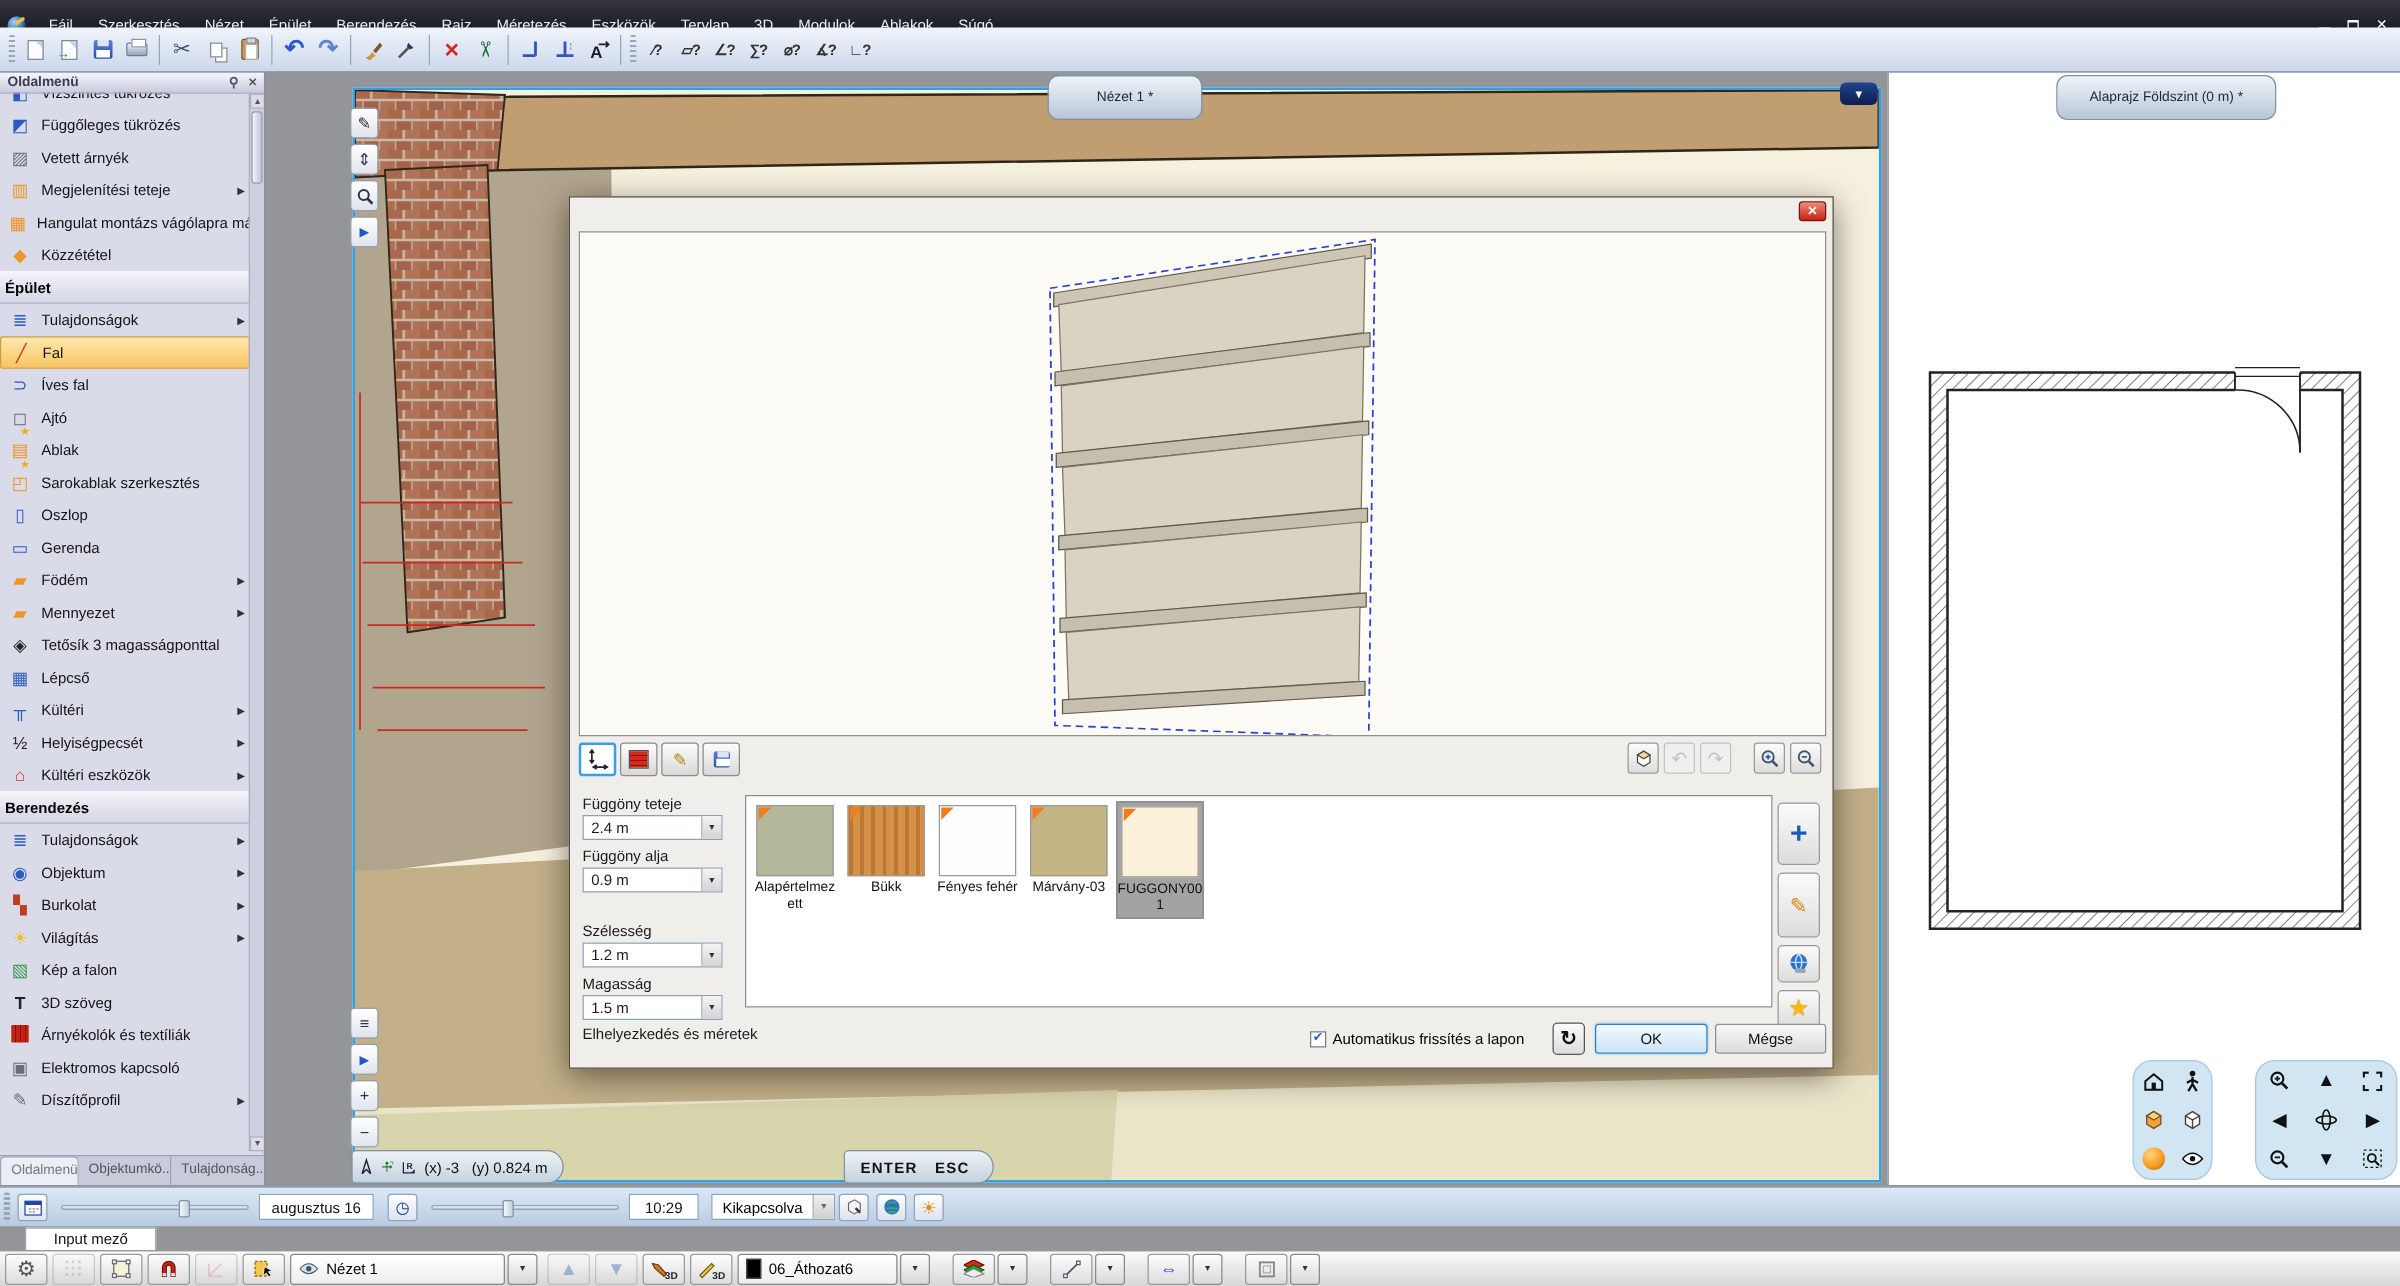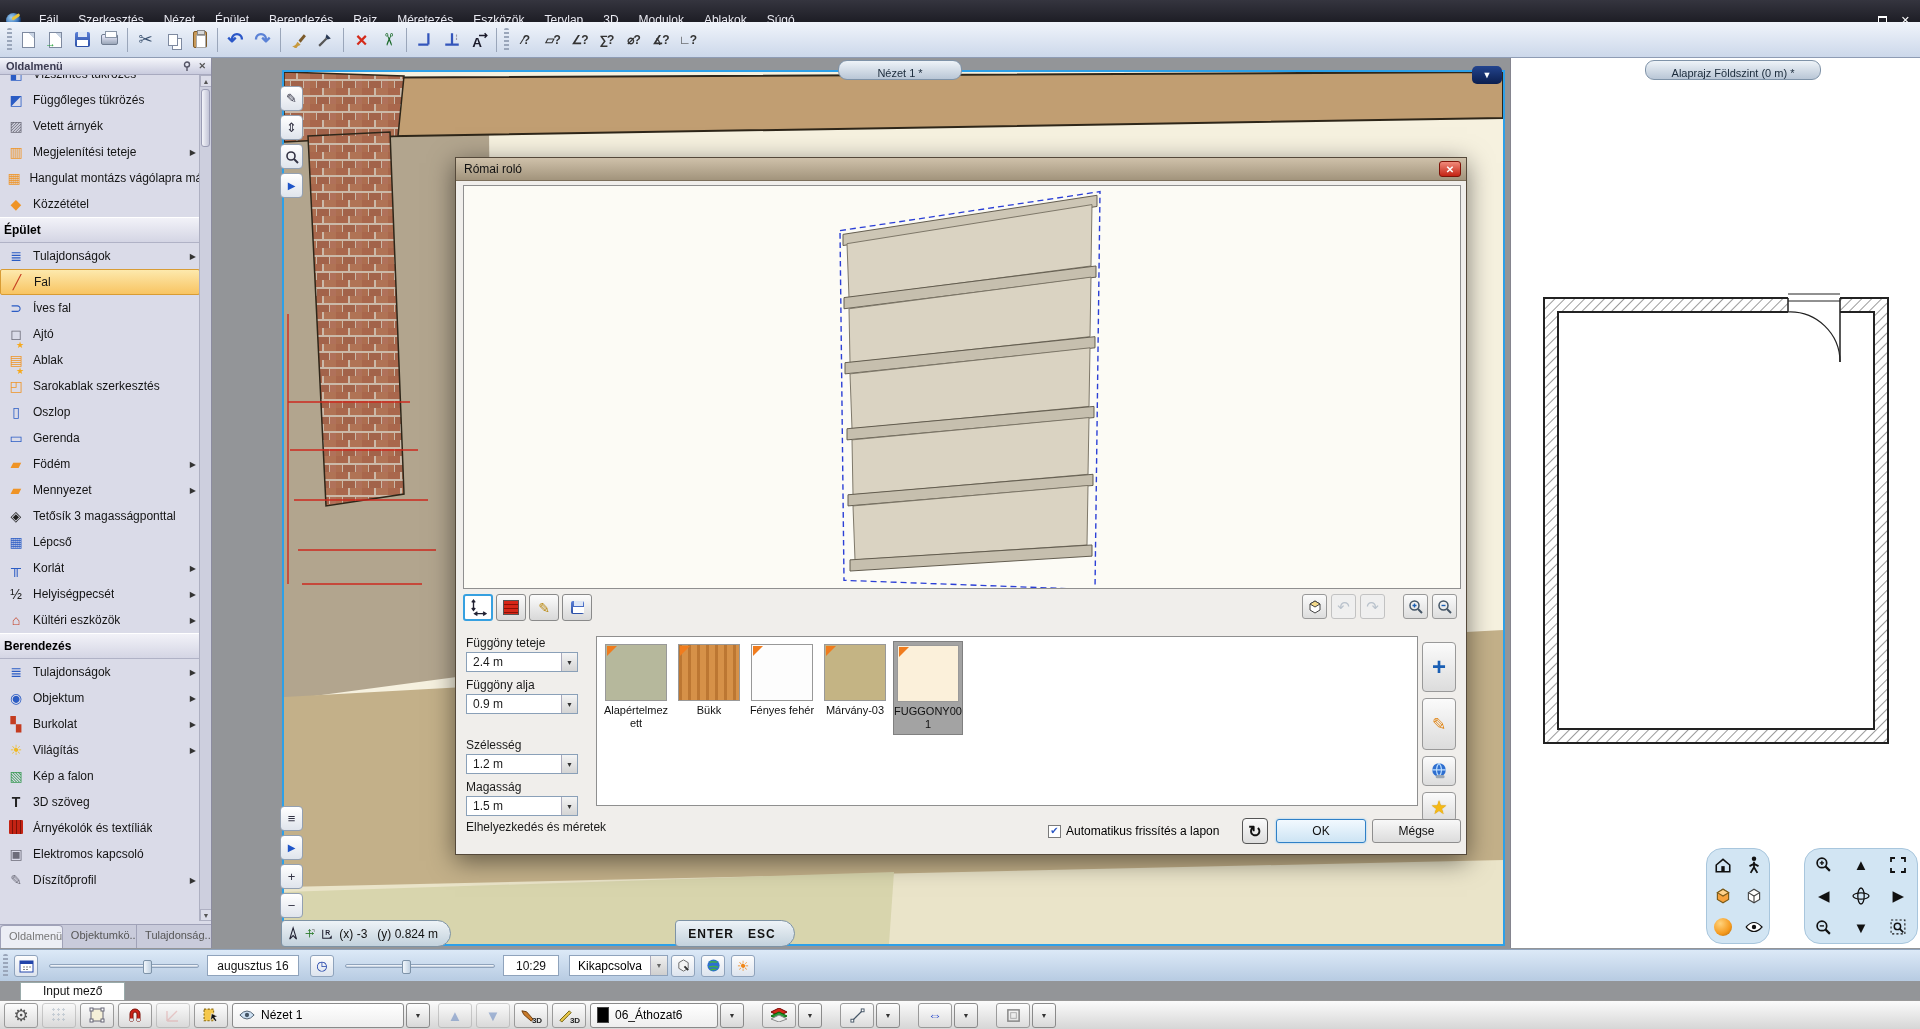--- a/index.html
+++ b/index.html
@@ -54,21 +54,21 @@
   .c-blue{color:#2b5cc4}.c-red{color:#c43c20}.c-or{color:#ef9426}.c-gray{color:#6d6d7a}.c-grn{color:#3a9a55}.c-yel{color:#f0b91f}.c-dk{color:#222}
   .sb-scroll{position:absolute;right:0;top:17px;width:12px;height:846px;background:#cdcfde;border-left:1px solid #aeb0c2}
   .sb-thumb{position:absolute;left:1px;top:14px;width:9px;height:58px;background:linear-gradient(90deg,#f4f5fa,#c2c4d6);border:1px solid #9a9cb4;border-radius:3px}
   .sb-sarr{position:absolute;left:0;width:12px;height:12px;font-size:7px;text-align:center;line-height:12px;color:#555;background:#dcdde9;border:1px solid #aeb0c2}
   .sb-tabs{position:absolute;left:0;bottom:0;width:212px;height:24px;display:flex;background:#c9cbdb;border-top:1px solid #a0a2b8;font-size:11px;color:#555}
   .sbtab{padding:4px 8px 0;border-right:1px solid #a0a2b8;white-space:nowrap;overflow:hidden}
   .sbtab.active{background:#eceef5;color:#777;border-radius:4px 4px 0 0;border:1px solid #a0a2b8;border-bottom:none}
 
   
   .viewport{position:absolute;left:282px;top:70px;width:1223px;height:876px;border:2px solid #2da0e8;background:#f6f1df;z-index:10}
-  .viewtab{position:absolute;height:20px;background:linear-gradient(#eef3f8,#b9c6d6);border:1px solid #7f93a8;border-radius:9px;font-size:11px;color:#1a2a3a;display:flex;align-items:flex-end;justify-content:center;padding:0 14px;z-index:30}
+  .viewtab{position:absolute;height:36px;background:linear-gradient(#eef3f8,#b9c6d6);border:1px solid #7f93a8;border-radius:9px;font-size:11px;color:#1a2a3a;display:flex;align-items:center;justify-content:center;padding:0 14px;z-index:30}
   .vp-collapse{position:absolute;left:1472px;top:66px;width:30px;height:18px;border-radius:5px;background:linear-gradient(#23448e,#0b1e4e);color:#fff;font-size:9px;display:flex;align-items:center;justify-content:center;z-index:31}
   .vtool{position:absolute;left:280px;width:24px;display:flex;flex-direction:column;gap:4px;z-index:32}
   .vbtn{width:23px;height:25px;background:linear-gradient(#ffffff,#dfe4ec);border:1px solid #93a0b2;border-radius:4px;display:flex;align-items:center;justify-content:center;font-size:13px;color:#334}
   .vbtn .tri{color:#1f55c8;font-size:10px}
 
   
   .rpanel{position:absolute;left:1510px;top:58px;width:410px;height:890px;background:#fff;border-left:1px solid #85858f;z-index:9}
   .navblob{position:absolute;background:#d2e5f3;border:1px solid #a8c6dd;border-radius:16px;z-index:33;display:grid;place-items:center}
   .navA{left:1706px;top:848px;width:64px;height:96px;grid-template-columns:1fr 1fr}
   .navB{left:1804px;top:848px;width:114px;height:96px;grid-template-columns:1fr 1fr 1fr}
@@ -347,21 +347,21 @@
       <div class="srow">
           <span class="sic c-dk">◈</span>
           <span class="slabel">Tetősík 3 magasságponttal</span>
         </div>
       <div class="srow">
           <span class="sic c-blue">▦</span>
           <span class="slabel">Lépcső</span>
         </div>
       <div class="srow">
           <span class="sic c-blue">╥</span>
-          <span class="slabel">Korlát</span>
+          <span class="slabel">Kültéri</span>
           <span class="sarr">▶</span>
         </div>
       <div class="srow">
           <span class="sic c-dk">½</span>
           <span class="slabel">Helyiségpecsét</span>
           <span class="sarr">▶</span>
         </div>
       <div class="srow">
           <span class="sic c-red">⌂</span>
           <span class="slabel">Kültéri eszközök</span>
@@ -594,23 +594,20 @@
   </div>
   <span class="navgrid-btn">
       <svg width="14" height="12" viewBox="0 0 14 12">
         <rect x="0.5" y="0.5" width="13" height="11" fill="#fff" stroke="#555"></rect>
         <rect x="0.5" y="0.5" width="5" height="11" fill="#f0a030"></rect>
         <path d="M5.5 0.5v11M9.5 0.5v11M0.5 4h13M0.5 8h13" stroke="#555" stroke-width="0.8"></path>
       </svg>
     </span>
 
   <div class="dialog">
-    <div class="dlg-title">
-        <span>Római roló</span>
-      </div>
     <div class="dlg-close">
         <span>✕</span>
       </div>
 
     <div class="dlg-preview">
       <svg width="996" height="402" viewBox="0 0 996 402">
         <path d="M376 48 L636 6 L631 434 L380 424 Z" fill="none" stroke="#2b3fd6" stroke-width="1.4" stroke-dasharray="6 4" transform="scale(1,0.93)"></path>
         <g transform="scale(1,0.93)" stroke-linejoin="round">
           <polygon points="379,52 633,10 633,22 379,64" fill="#cdc6b5" stroke="#5f594c"></polygon>
           <polygon points="383,62 628,20 627,86 385,120" fill="#dad3c2" stroke="#7a7466"></polygon>

